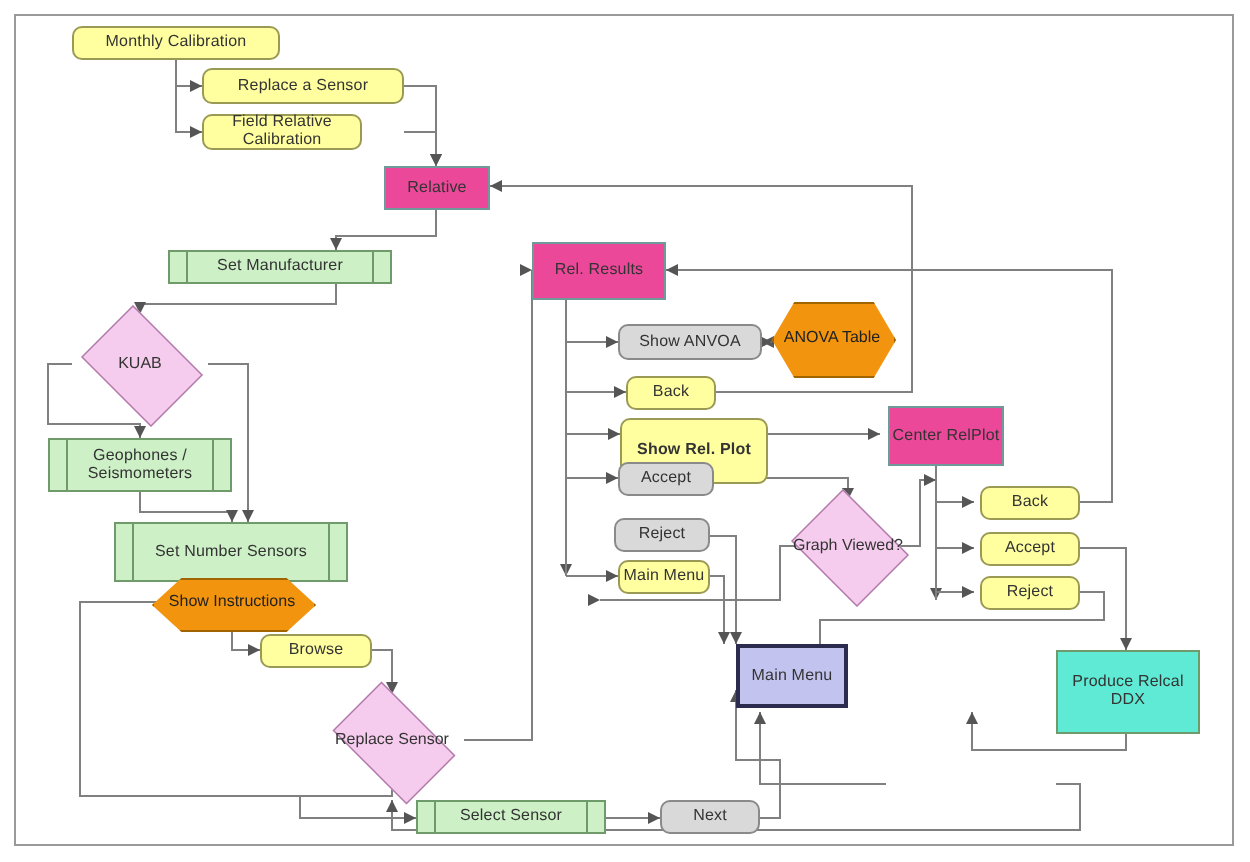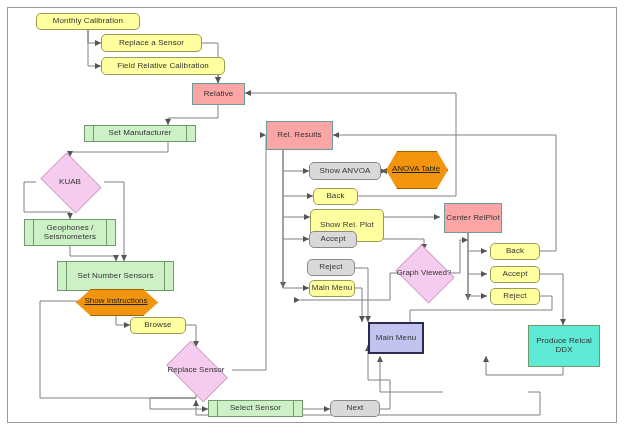--- a/index.html
+++ b/index.html
@@ -6,40 +6,40 @@
   body{font-family:"Liberation Sans",sans-serif;}
   #canvas{position:relative;width:625px;height:431px;background:#ffffff;overflow:hidden;}
   #frame{position:absolute;left:7px;top:7px;width:610px;height:416px;
          border:1px solid #9a9a9a;background:#ffffff;box-sizing:border-box;}
   #svg{position:absolute;left:0;top:0;width:625px;height:431px;}
   .node{position:absolute;box-sizing:border-box;display:flex;align-items:center;
         justify-content:center;text-align:center;color:#333333;font-size:8px;
         line-height:1.12;letter-spacing:.1px;}
   .yellow{background:#ffffa0;border:1px solid #9a9a55;border-radius:5px;}
   .gray{background:#d9d9d9;border:1px solid #8a8a8a;border-radius:5px;}
-  .teal{background:#fca5a5;border:1px solid #6f9a9a;}
+  .teal{background:#ec4899;border:1px solid #6f9a9a;}
   .blue{background:#c3c3ef;border:2px solid #2b2b4e;}
   .green{background:#5eead4;border:1px solid #6f9a6a;}
   .pp{background:#cdf0c6;border:1px solid #6f9a6a;}
   .pp::before,.pp::after{content:"";position:absolute;top:0;bottom:0;width:1px;background:#6f9a6a;}
   .pp::before{left:8px;} .pp::after{right:8px;}
   .diamond{position:absolute;}
   .diamond .dshape{position:absolute;left:0;top:0;width:100%;height:100%;
      background:#f6ccee;border:1px solid #b07aa8;
      transform:rotate(45deg) scale(.707);}
   .diamond .dlabel{position:absolute;left:0;top:0;width:100%;height:100%;
      display:flex;align-items:center;justify-content:center;text-align:center;
      font-size:8px;line-height:1.12;color:#333;}
   .hexbox{position:absolute;}
   .hexbox .hshape{position:absolute;left:0;top:0;width:100%;height:100%;
      background:#f2940d;border:1px solid #a06500;
      clip-path:polygon(18% 0,82% 0,100% 50%,82% 100%,18% 100%,0 50%);}
   .hexbox .hlabel{position:absolute;left:0;top:0;width:100%;height:100%;
      display:flex;align-items:center;justify-content:center;text-align:center;
-     font-size:8px;line-height:1.12;color:#222;text-decoration:underline;}
+     font-size:8px;line-height:1.12;color:#222;}
 </style>
 </head>
 <body>
 
 <div id="canvas">
   <div id="frame"></div>
 
   <svg id="svg">
     <defs>
       <marker id="ah" markerWidth="7" markerHeight="7" refX="6" refY="3" orient="auto">
@@ -130,21 +130,21 @@
   </svg>
 
   <div class="node yellow" style="left:36px;top:13px;width:104px;height:17px;">
     <span>Monthly Calibration</span>
   </div>
 
   <div class="node yellow" style="left:101px;top:34px;width:101px;height:18px;">
     <span>Replace a Sensor</span>
   </div>
 
-  <div class="node yellow" style="left:101px;top:57px;width:124px;height:18px;">
+  <div class="node yellow" style="left:101px;top:57px;width:80px;height:18px;">
     <span>Field Relative Calibration</span>
   </div>
 
   <div class="node teal" style="left:192px;top:83px;width:53px;height:22px;">
     <span>Relative</span>
   </div>
 
   <div class="node pp" style="left:84px;top:125px;width:112px;height:17px;">
     <span>Set Manufacturer</span>
   </div>
@@ -194,21 +194,21 @@
 
   <div class="hexbox" style="left:386px;top:151px;width:60px;height:36px;">
     <div class="hshape"></div>
     <div class="hlabel">ANOVA Table</div>
   </div>
 
   <div class="node yellow" style="left:313px;top:188px;width:45px;height:17px;">
     <span>Back</span>
   </div>
 
-  <div class="node yellow" style="left:310px;top:209px;width:74px;height:33px;">
+  <div class="node yellow" style="left:310px;top:209px;width:74px;height:33px;font-weight:bold;">
     <span>Show Rel. Plot</span>
   </div>
 
   <div class="node gray" style="left:309px;top:231px;width:48px;height:17px;">
     <span>Accept</span>
   </div>
 
   <div class="node gray" style="left:307px;top:259px;width:48px;height:17px;">
     <span>Reject</span>
   </div>

